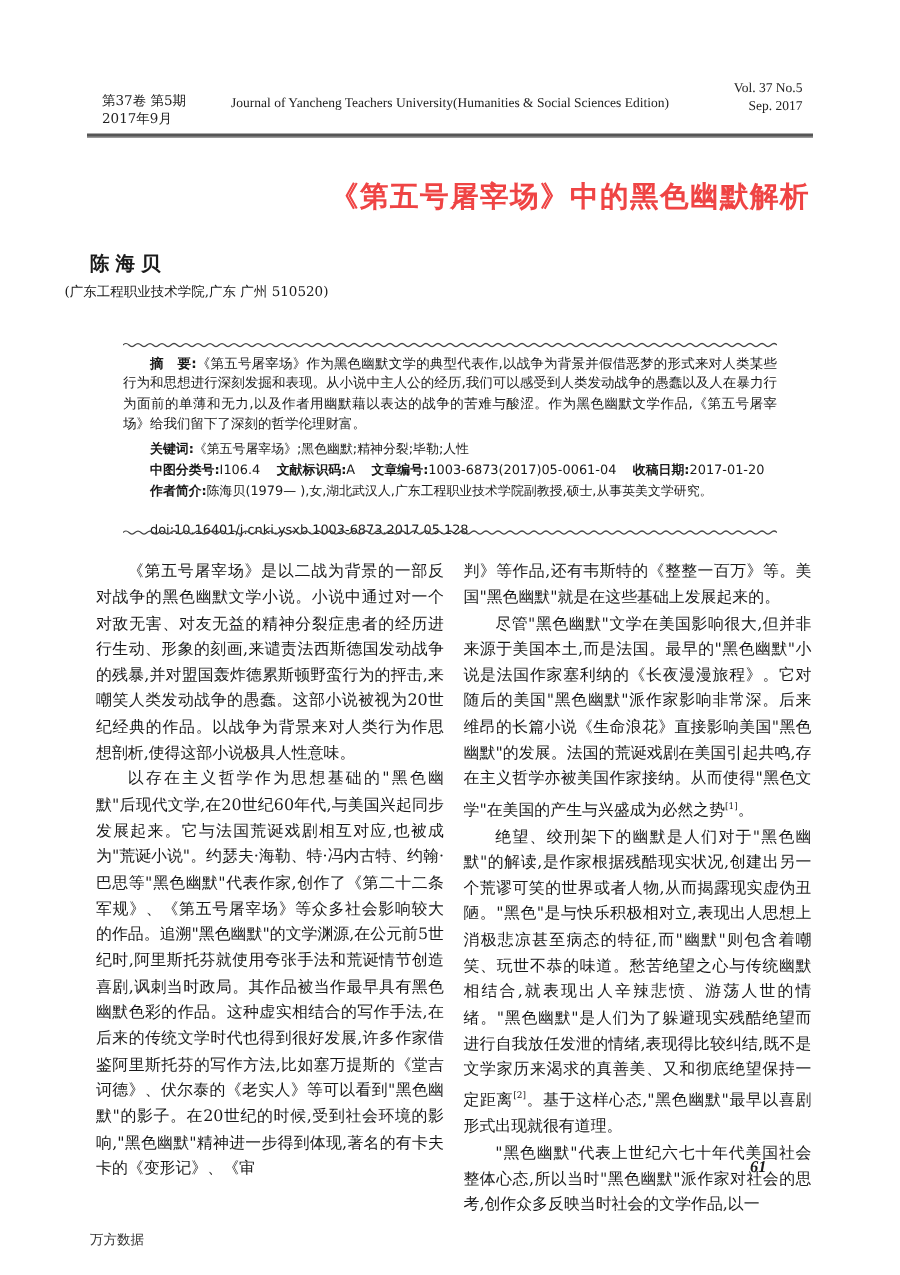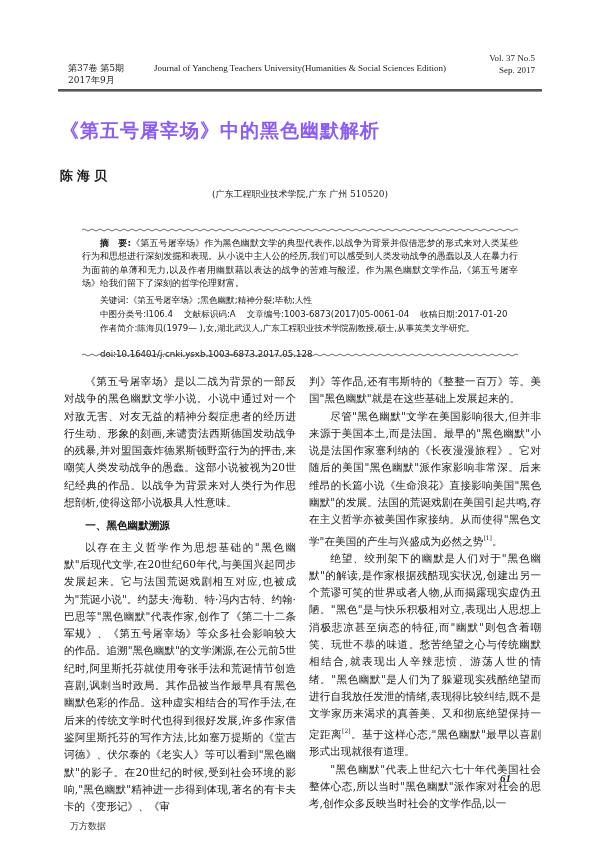--- a/index.html
+++ b/index.html
@@ -7,37 +7,37 @@
     width: 600px; height: 850px; background: #ffffff; position: relative; overflow: hidden;
     font-family: "DejaVu Serif", "Liberation Serif", serif; color: #1a1a1a;
   }
   .abs { position: absolute; }
   .hdr { font-size: 9px; line-height: 12px; color: #222; }
   .hdr-left { left: 68px; top: 62px; width: 80px; text-align: left; }
   .hdr-center { left: 150px; top: 62px; width: 300px; text-align: center; }
   .hdr-right { left: 445px; top: 52px; width: 90px; text-align: right; }
   .hdr-en { font-family: "Liberation Serif", serif; font-size: 9px; }
   .rule-top { left: 58px; top: 89px; width: 484px; height: 2px; background: #555; border-bottom: 1px solid #999; }
-  .title { left: 60px; top: 118px; width: 480px; text-align: left; font-family: "DejaVu Sans", sans-serif; font-size: 19px; font-weight: bold; letter-spacing: 1px; color: #8b5cf6; }
+  .title { left: 60px; top: 118px; width: 480px; text-align: right; font-family: "DejaVu Sans", sans-serif; font-size: 19px; font-weight: bold; letter-spacing: 1px; color: #ef4444; }
   .author { left: 60px; top: 167px; width: 480px; text-align: left; font-size: 13px; letter-spacing: 4px; font-weight: bold; }
-  .affil { left: 60px; top: 188px; width: 480px; text-align: center; font-size: 9px; }
+  .affil { left: 43px; top: 188px; width: 480px; font-size: 9px; }
   .wavy { left: 82px; width: 436px; height: 4px; overflow: hidden; }
   .wavy svg { display: block; }
   .abstract { left: 82px; top: 237px; width: 436px; font-size: 9px; line-height: 13.3px; text-indent: 18px; text-align: justify; font-family: "DejaVu Sans", sans-serif; }
   .abstract b { font-weight: bold; }
   .meta { left: 100px; width: 420px; font-size: 8.6px; line-height: 12px; font-family: "DejaVu Sans", sans-serif; white-space: nowrap; }
-  .meta b { font-weight: normal; }
+  .meta b { font-weight: bold; }
   .col { width: 232px; font-size: 10.6px; line-height: 17.3px; text-align: justify; }
   .col p { margin: 0; text-indent: 2em; }
   .col-left { left: 64px; top: 373px; }
   .col-right { left: 309px; top: 373px; }
   .section-heading { font-family: "DejaVu Sans", sans-serif; font-weight: bold; font-size: 10.6px; margin: 6px 0 4px 0; text-indent: 2em; }
   sup { font-size: 6px; }
   .pageno { left: 500px; top: 772px; font-style: italic; font-weight: bold; font-size: 11px; font-family: "Liberation Serif", serif; text-align: center; }
-  .footer { left: 70px; top: 820px; font-family: "DejaVu Sans", sans-serif; font-size: 9px; color: #333; }
+  .footer { left: 60px; top: 820px; font-family: "DejaVu Sans", sans-serif; font-size: 9px; color: #333; }
 </style>
 </head>
 <body>
 
 <div class="abs hdr hdr-left">
   <div>第37卷 第5期</div>
   <div>2017年9月</div>
 </div>
 <div class="abs hdr hdr-center">
   <div class="hdr-en">Journal of Yancheng Teachers University(Humanities &amp; Social Sciences Edition)</div>
@@ -79,21 +79,20 @@
 </div>
 
 <div class="abs wavy" style="top:353px;">
   <svg width="436" height="4" viewBox="0 0 436 4">
       <path d="M0 2 Q2 0 4 2 T8 2 T12 2 T16 2 T20 2 T24 2 T28 2 T32 2 T36 2 T40 2 T44 2 T48 2 T52 2 T56 2 T60 2 T64 2 T68 2 T72 2 T76 2 T80 2 T84 2 T88 2 T92 2 T96 2 T100 2 T104 2 T108 2 T112 2 T116 2 T120 2 T124 2 T128 2 T132 2 T136 2 T140 2 T144 2 T148 2 T152 2 T156 2 T160 2 T164 2 T168 2 T172 2 T176 2 T180 2 T184 2 T188 2 T192 2 T196 2 T200 2 T204 2 T208 2 T212 2 T216 2 T220 2 T224 2 T228 2 T232 2 T236 2 T240 2 T244 2 T248 2 T252 2 T256 2 T260 2 T264 2 T268 2 T272 2 T276 2 T280 2 T284 2 T288 2 T292 2 T296 2 T300 2 T304 2 T308 2 T312 2 T316 2 T320 2 T324 2 T328 2 T332 2 T336 2 T340 2 T344 2 T348 2 T352 2 T356 2 T360 2 T364 2 T368 2 T372 2 T376 2 T380 2 T384 2 T388 2 T392 2 T396 2 T400 2 T404 2 T408 2 T412 2 T416 2 T420 2 T424 2 T428 2 T432 2 T436 2" fill="none" stroke="#444" stroke-width="0.8"></path>
     </svg>
 </div>
 
 <div class="abs col col-left">
   <p>《第五号屠宰场》是以二战为背景的一部反对战争的黑色幽默文学小说。小说中通过对一个对敌无害、对友无益的精神分裂症患者的经历进行生动、形象的刻画,来谴责法西斯德国发动战争的残暴,并对盟国轰炸德累斯顿野蛮行为的抨击,来嘲笑人类发动战争的愚蠢。这部小说被视为20世纪经典的作品。以战争为背景来对人类行为作思想剖析,使得这部小说极具人性意味。</p>
-  <div class="section-heading">一、黑色幽默溯源</div>
   <p>以存在主义哲学作为思想基础的"黑色幽默"后现代文学,在20世纪60年代,与美国兴起同步发展起来。它与法国荒诞戏剧相互对应,也被成为"荒诞小说"。约瑟夫·海勒、特·冯内古特、约翰·巴思等"黑色幽默"代表作家,创作了《第二十二条军规》、《第五号屠宰场》等众多社会影响较大的作品。追溯"黑色幽默"的文学渊源,在公元前5世纪时,阿里斯托芬就使用夸张手法和荒诞情节创造喜剧,讽刺当时政局。其作品被当作最早具有黑色幽默色彩的作品。这种虚实相结合的写作手法,在后来的传统文学时代也得到很好发展,许多作家借鉴阿里斯托芬的写作方法,比如塞万提斯的《堂吉诃德》、伏尔泰的《老实人》等可以看到"黑色幽默"的影子。在20世纪的时候,受到社会环境的影响,"黑色幽默"精神进一步得到体现,著名的有卡夫卡的《变形记》、《审</p>
 </div>
 
 <div class="abs col col-right">
   <p style="text-indent:0">判》等作品,还有韦斯特的《整整一百万》等。美国"黑色幽默"就是在这些基础上发展起来的。</p>
   <p><span>尽管"黑色幽默"文学在美国影响很大,但并非来源于美国本土,而是法国。最早的"黑色幽默"小说是法国作家塞利纳的《长夜漫漫旅程》。它对随后的美国"黑色幽默"派作家影响非常深。后来维昂的长篇小说《生命浪花》直接影响美国"黑色幽默"的发展。法国的荒诞戏剧在美国引起共鸣,存在主义哲学亦被美国作家接纳。从而使得"黑色文学"在美国的产生与兴盛成为必然之势</span><sup>[1]</sup><span>。</span></p>
   <p><span>绝望、绞刑架下的幽默是人们对于"黑色幽默"的解读,是作家根据残酷现实状况,创建出另一个荒谬可笑的世界或者人物,从而揭露现实虚伪丑陋。"黑色"是与快乐积极相对立,表现出人思想上消极悲凉甚至病态的特征,而"幽默"则包含着嘲笑、玩世不恭的味道。愁苦绝望之心与传统幽默相结合,就表现出人辛辣悲愤、游荡人世的情绪。"黑色幽默"是人们为了躲避现实残酷绝望而进行自我放任发泄的情绪,表现得比较纠结,既不是文学家历来渴求的真善美、又和彻底绝望保持一定距离</span><sup>[2]</sup><span>。基于这样心态,"黑色幽默"最早以喜剧形式出现就很有道理。</span></p>
   <p>"黑色幽默"代表上世纪六七十年代美国社会整体心态,所以当时"黑色幽默"派作家对社会的思考,创作众多反映当时社会的文学作品,以一</p>
 </div>
 

